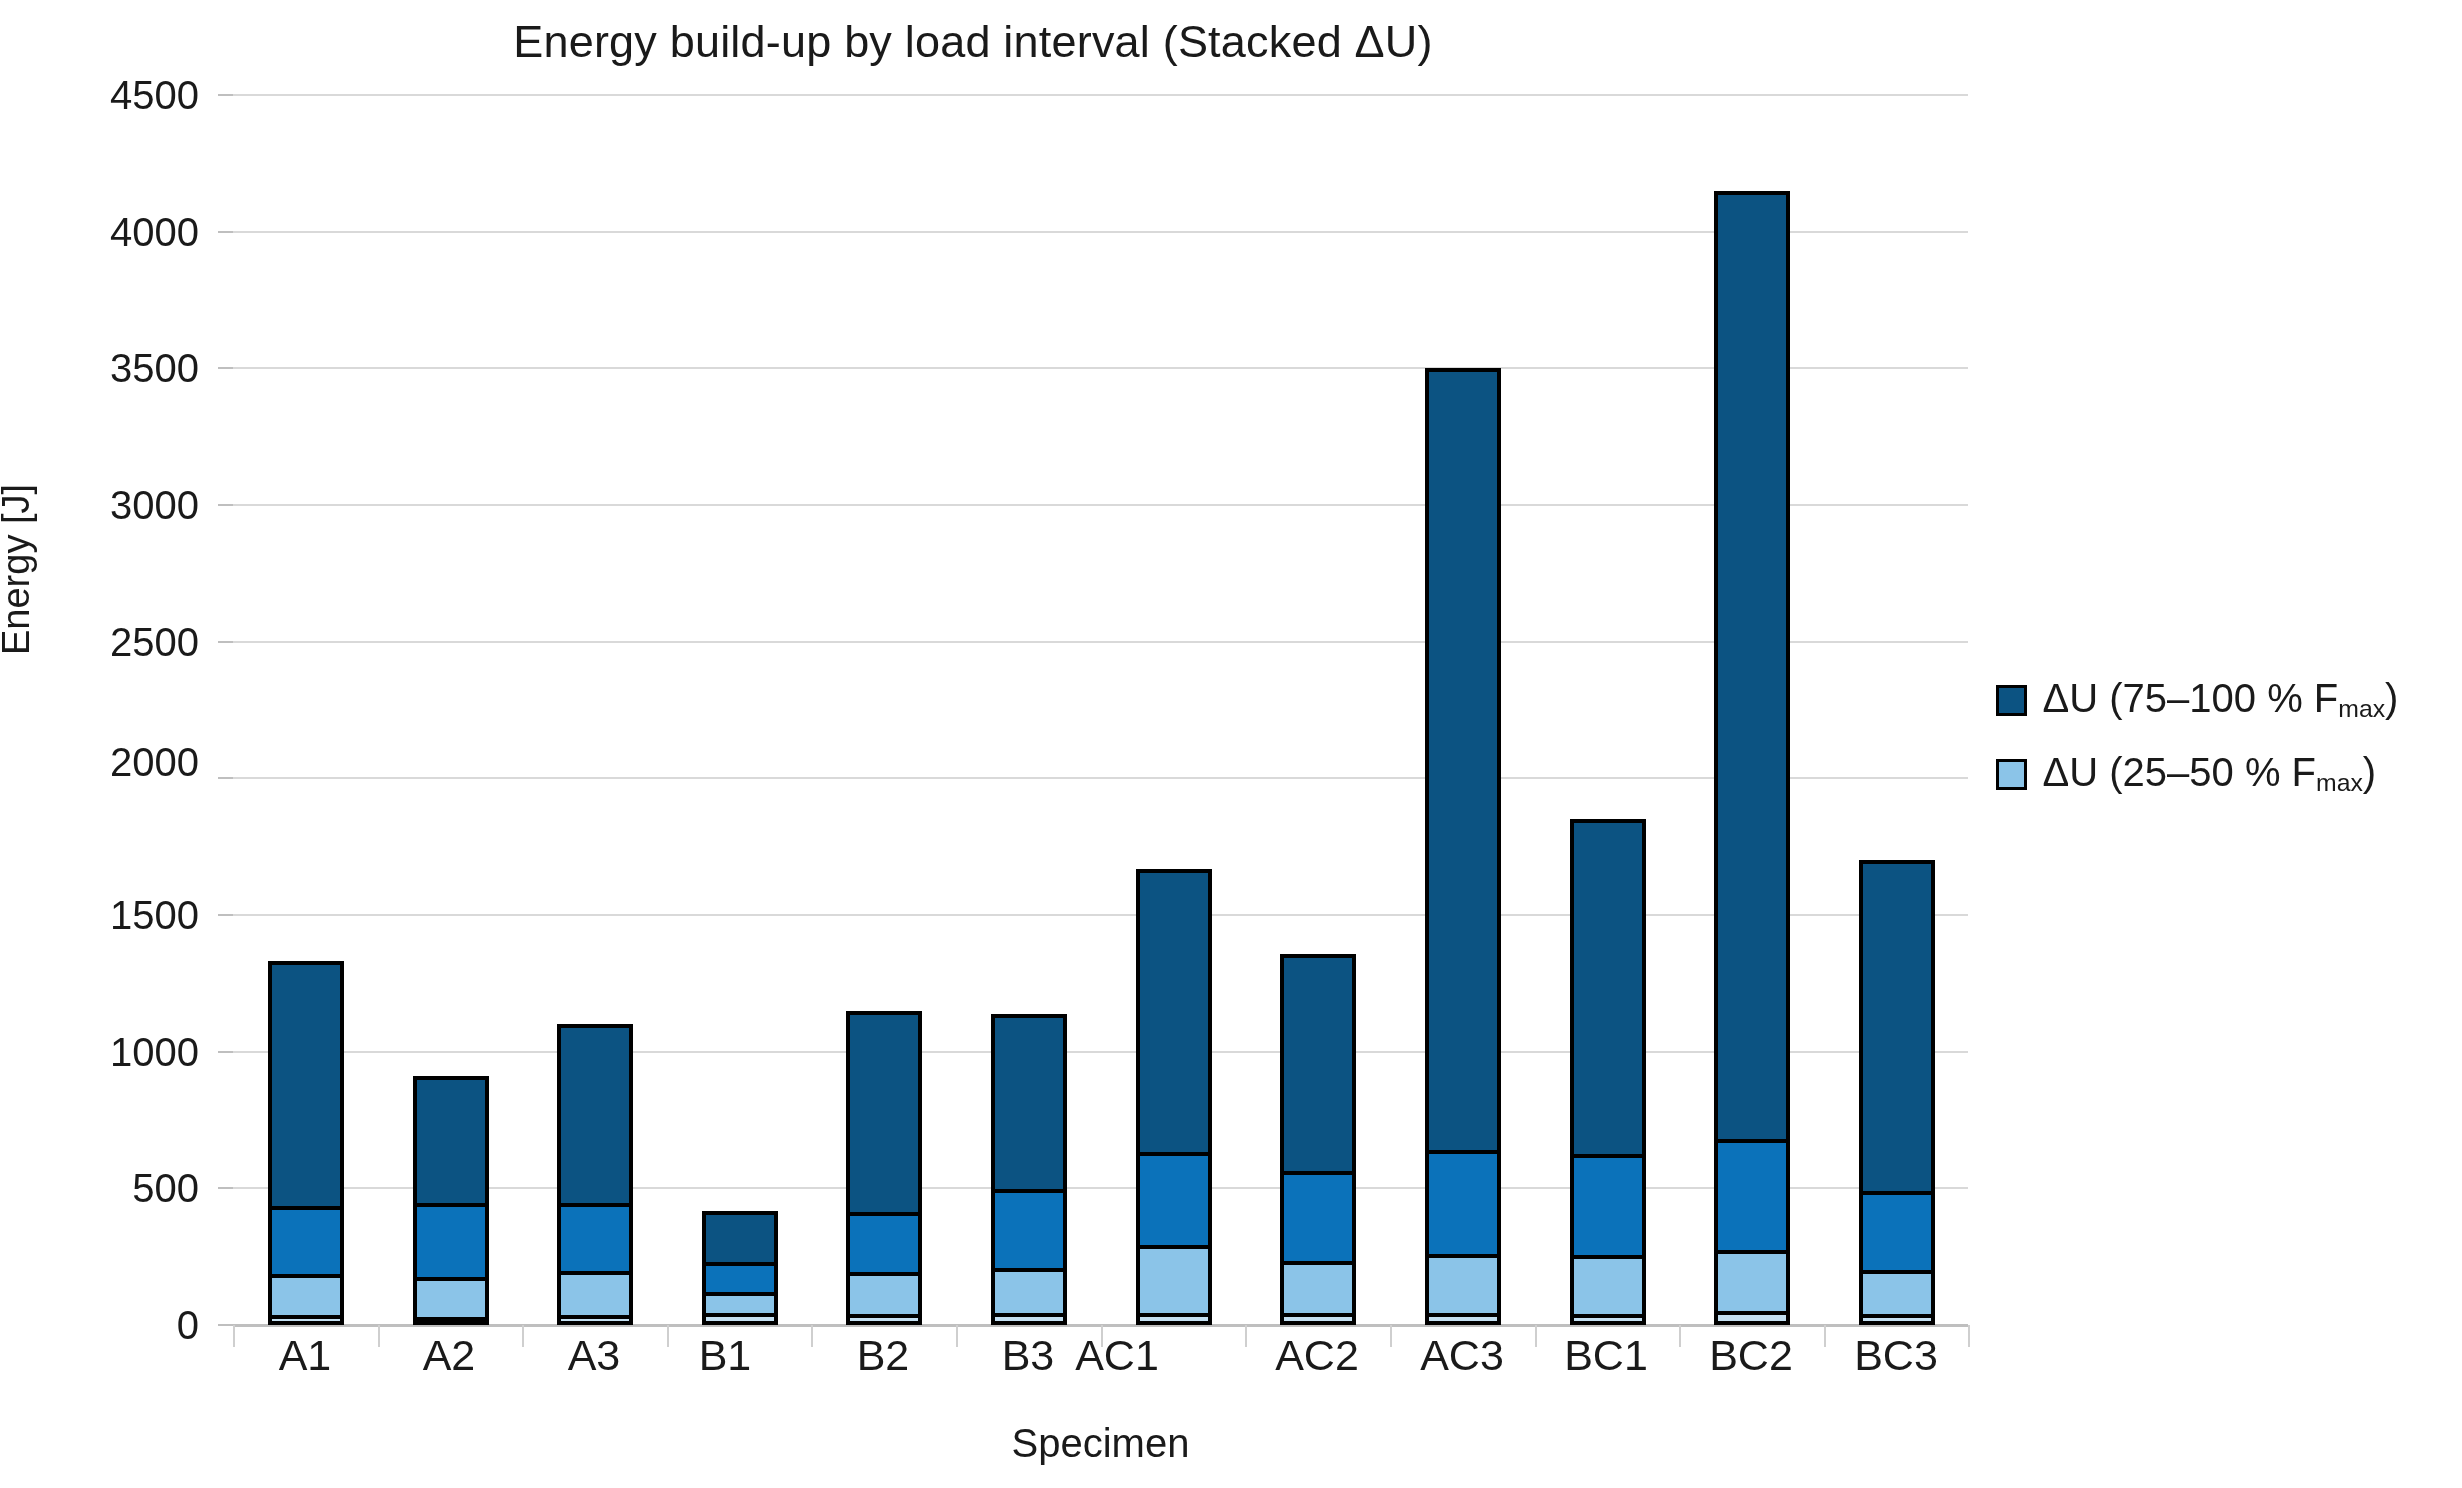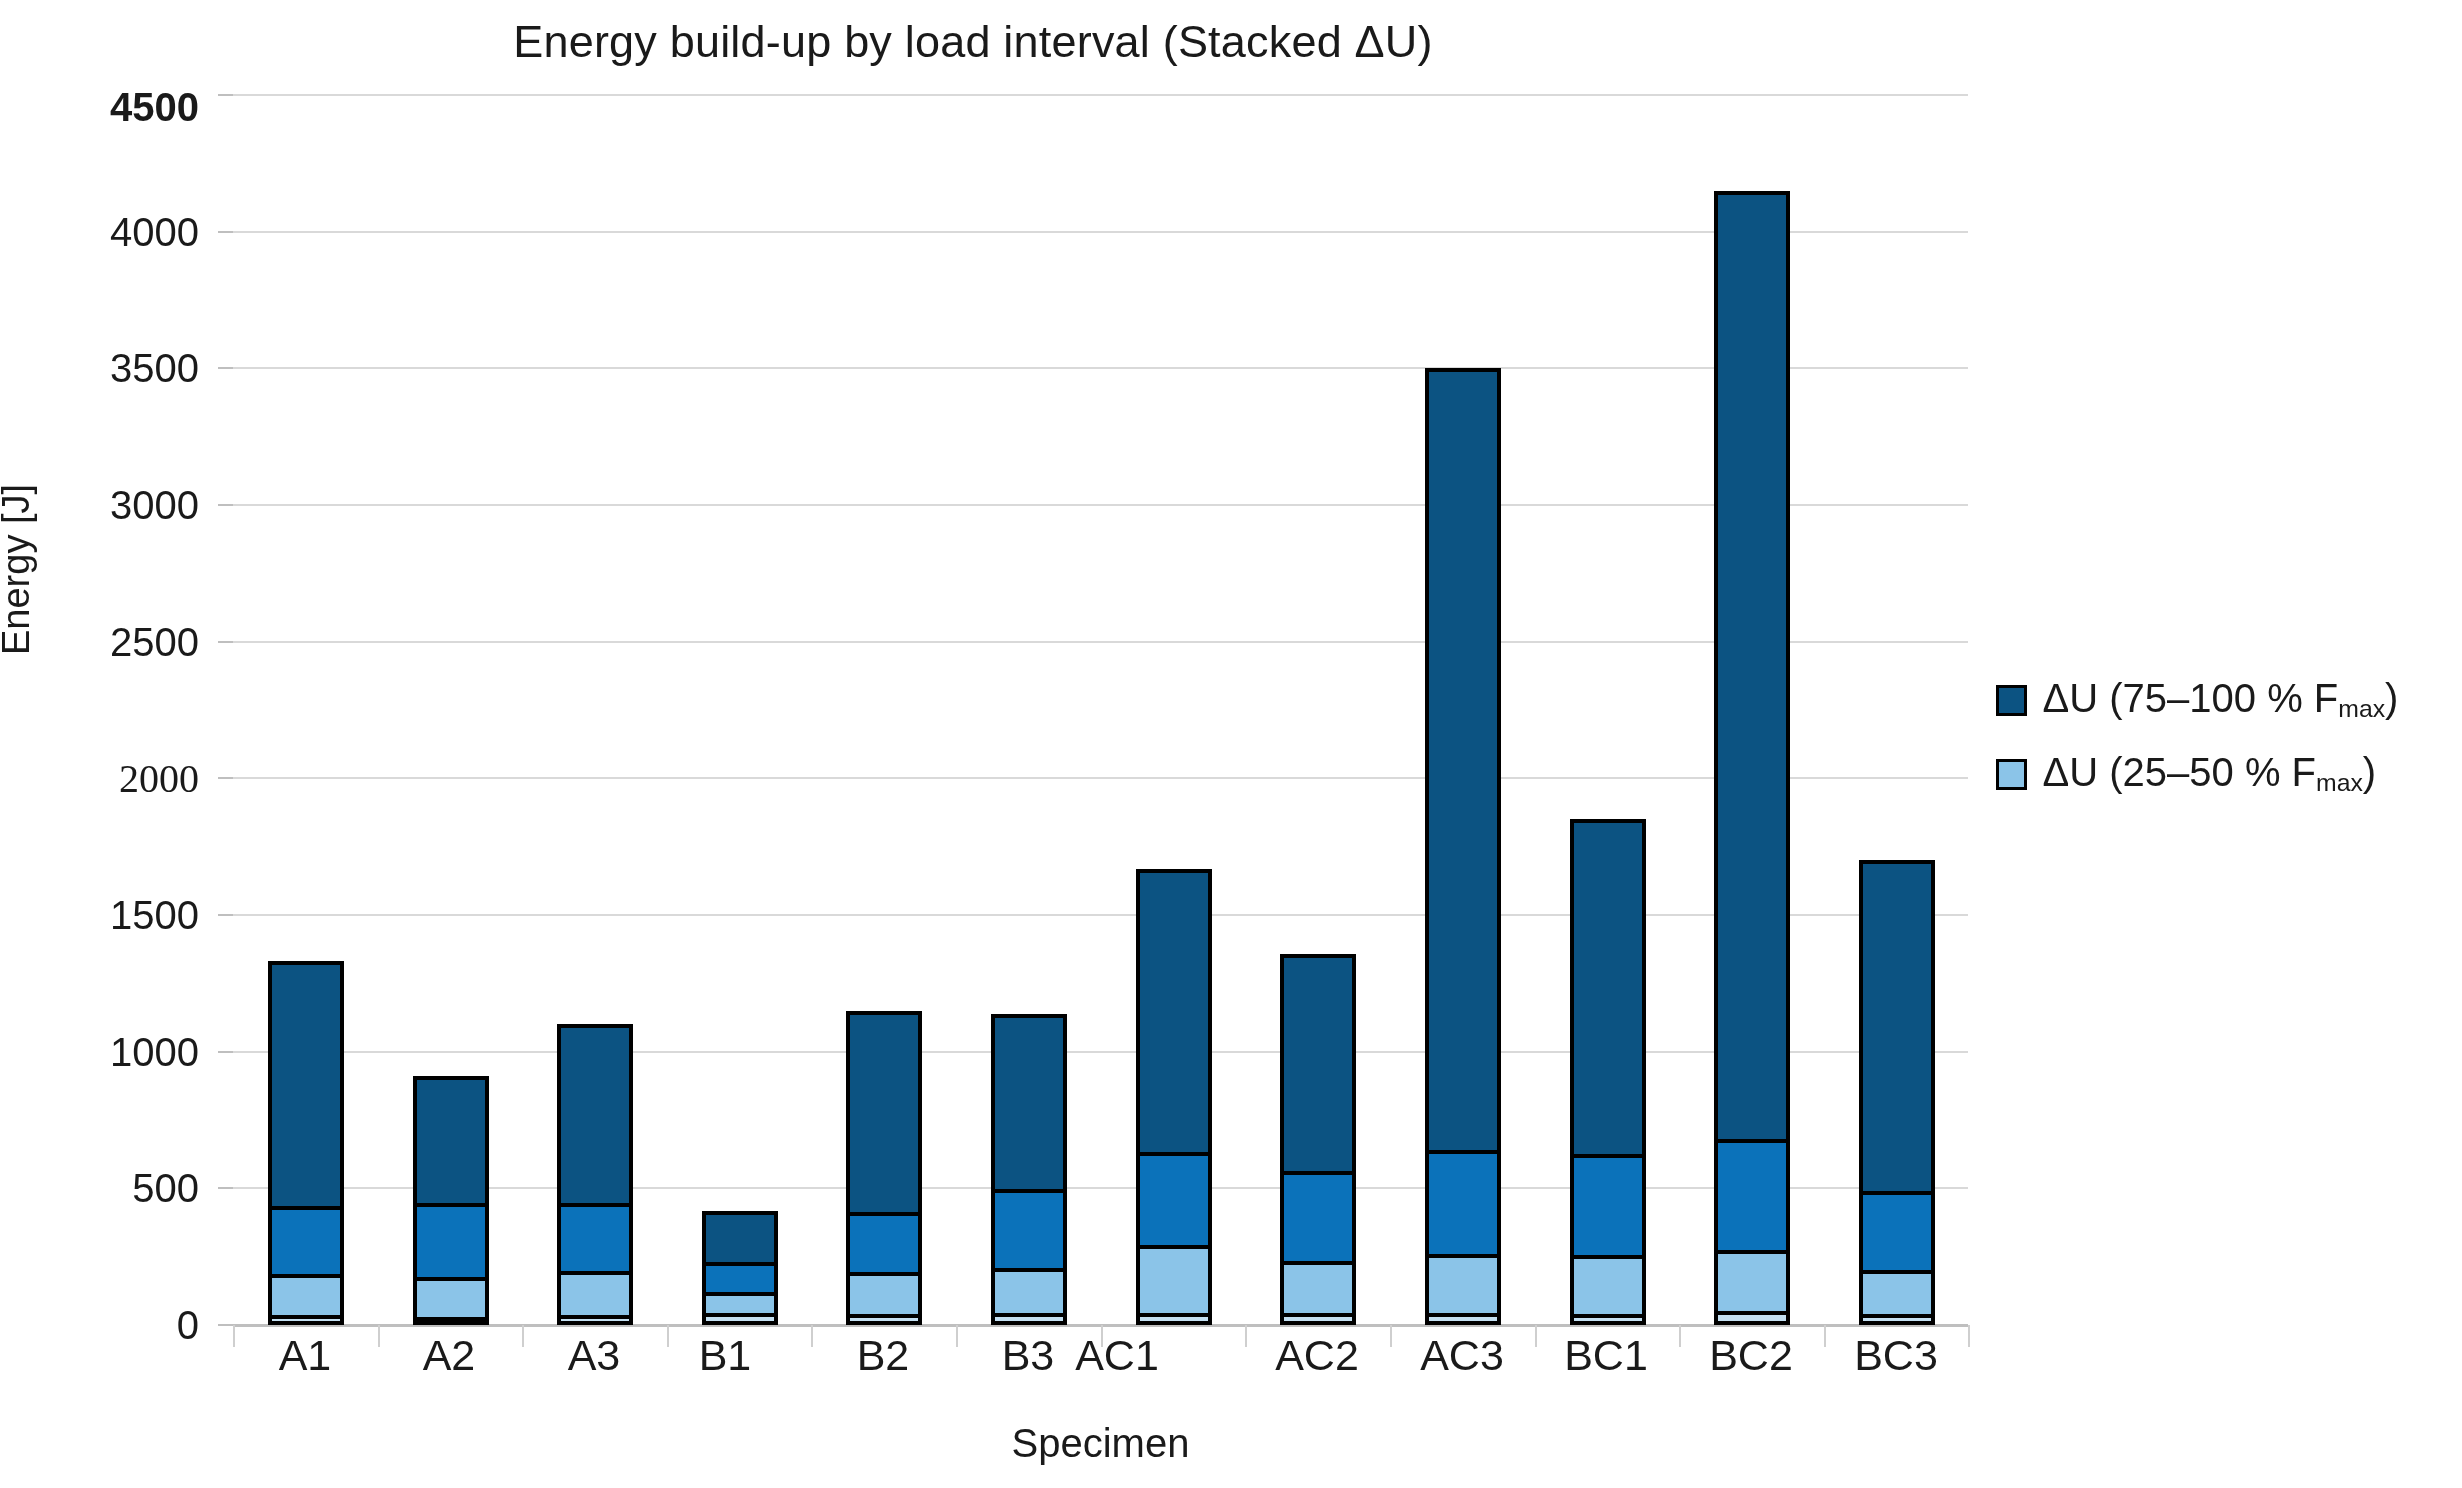--- a/index.html
+++ b/index.html
@@ -86,31 +86,31 @@
     <div id="yticks">
         <div class="ytick-mark" style="top: 1229px; left: -15.5px;"></div>
         <div class="ytick-label" style="top: 1230px; left: -215px;">0</div>
         <div class="ytick-mark" style="top: 1092px; left: -15.5px;"></div>
         <div class="ytick-label" style="top: 1093px; left: -215px;">500</div>
         <div class="ytick-mark" style="top: 956px; left: -15.5px;"></div>
         <div class="ytick-label" style="top: 957px; left: -215px;">1000</div>
         <div class="ytick-mark" style="top: 819px; left: -15.5px;"></div>
         <div class="ytick-label" style="top: 820px; left: -215px;">1500</div>
         <div class="ytick-mark" style="top: 682px; left: -15.5px;"></div>
-        <div class="ytick-label" style="top: 683px; left: -215px; font-family: Liberation Serif, serif;">2000</div>
+        <div class="ytick-label" style="top: 667px; left: -215px;">2000</div>
         <div class="ytick-mark" style="top: 546px; left: -15.5px;"></div>
         <div class="ytick-label" style="top: 547px; left: -215px;">2500</div>
         <div class="ytick-mark" style="top: 409px; left: -15.5px;"></div>
         <div class="ytick-label" style="top: 410px; left: -215px;">3000</div>
         <div class="ytick-mark" style="top: 272px; left: -15.5px;"></div>
         <div class="ytick-label" style="top: 273px; left: -215px;">3500</div>
         <div class="ytick-mark" style="top: 136px; left: -15.5px;"></div>
         <div class="ytick-label" style="top: 137px; left: -215px;">4000</div>
         <div class="ytick-mark" style="top: -0.9px; left: -15.5px;"></div>
-        <div class="ytick-label" style="top: 12px; left: -215px; font-weight: bold;">4500</div>
+        <div class="ytick-label" style="top: 0px; left: -215px;">4500</div>
       </div>
     <div class="axis-x"></div>
     <div class="bars" id="bars">
         <div class="bar-group" style="left: 0px; width: 145px;">
           <div class="bar-stack">
             <div class="seg bottom" title="ΔU (0–25 % F_max) — A1: 35" style="height: 9.6px; background: rgb(196, 224, 242);"></div>
             <div class="seg" title="ΔU (25–50 % F_max) — A1: 150" style="height: 41px; background: rgb(139, 196, 232);"></div>
             <div class="seg" title="ΔU (50–75 % F_max) — A1: 250" style="height: 68px; background: rgb(11, 114, 186);"></div>
             <div class="seg" title="ΔU (75–100 % F_max) — A1: 895" style="height: 245px; background: rgb(12, 83, 130);"></div>
           </div>

